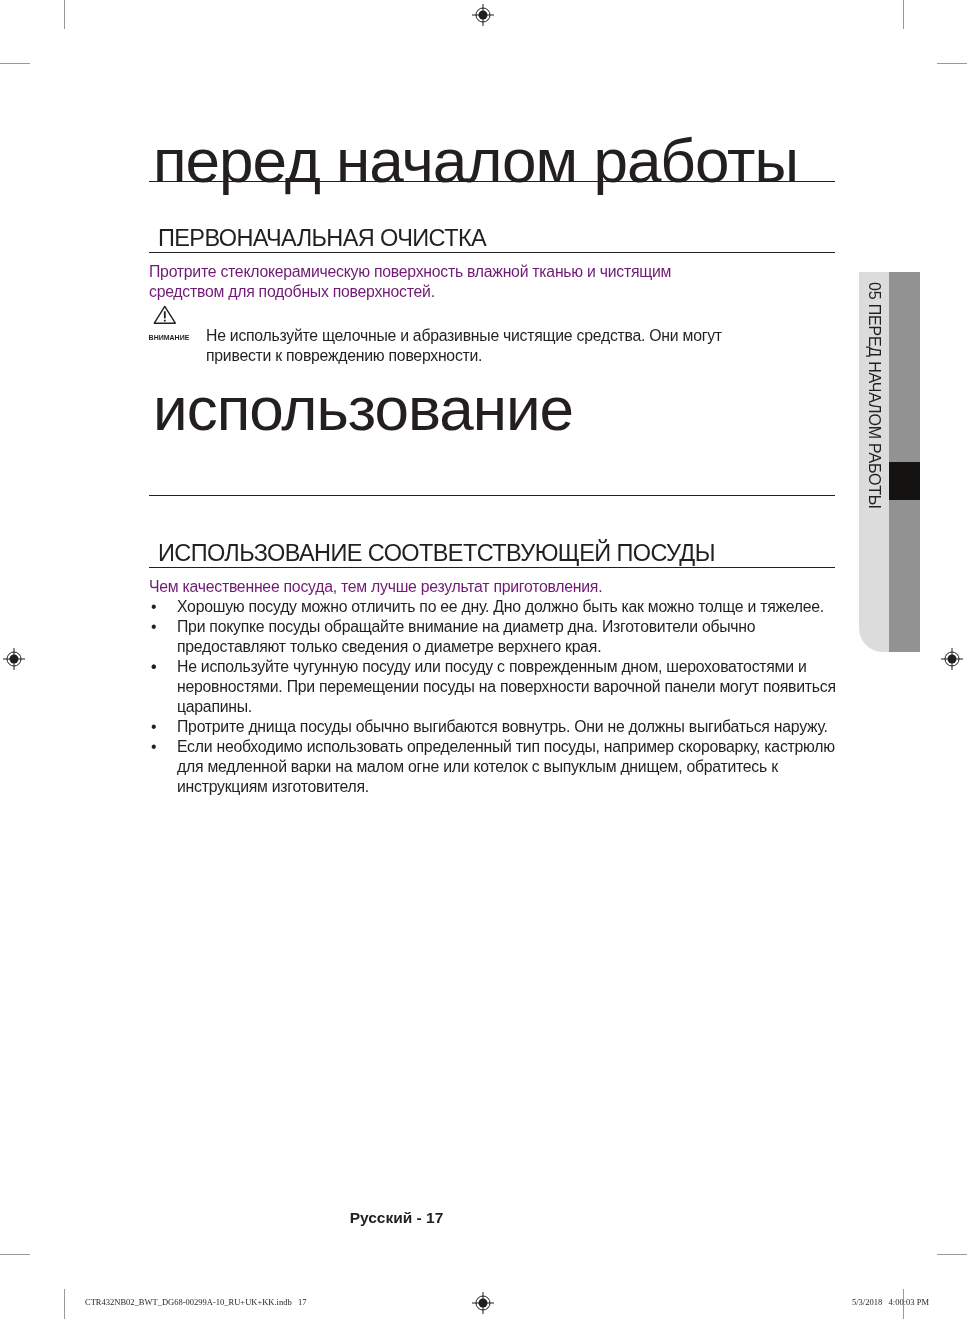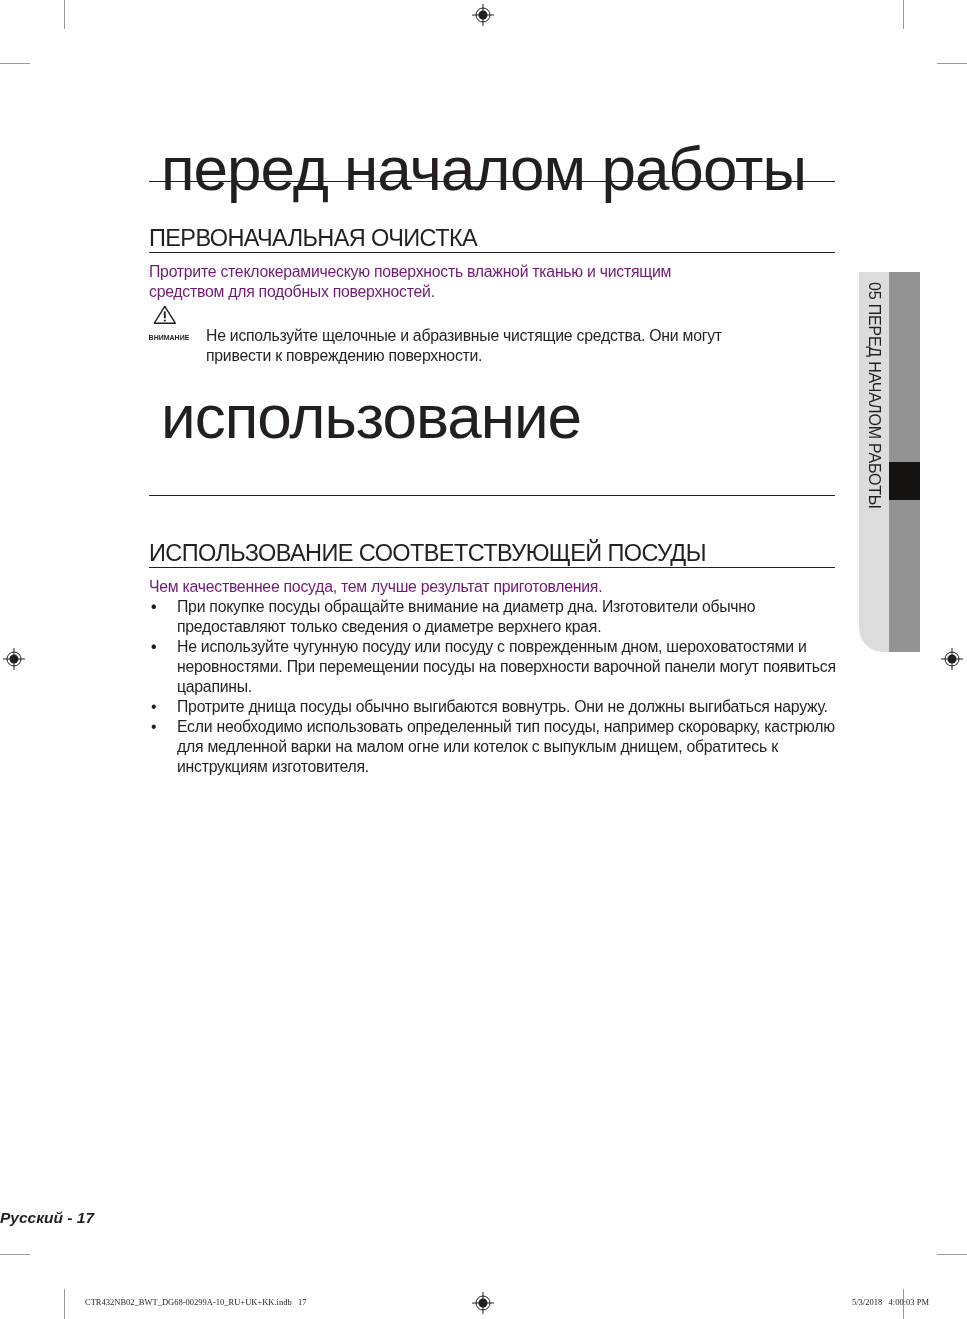--- a/index.html
+++ b/index.html
@@ -9,23 +9,23 @@
   
   .crop { position: absolute; background: #9a9a9a; }
   .crop.v { width: 1px; }
   .crop.h { height: 1px; }
 
   
   .reg { position: absolute; width: 22px; height: 22px; }
 
   
   .big-title { position: absolute; left: 149px; font-weight: normal; color: #231f20;
-               letter-spacing: -1px; margin: 12px; white-space: nowrap; }
+               letter-spacing: -1px; margin: 4px; white-space: nowrap; }
   .rule { position: absolute; left: 149px; width: 686px; height: 1px; background: #231f20; }
-  .sub-title { position: absolute; left: 149px; font-size: 23.5px; margin: 0; font-weight: normal;
+  .sub-title { position: absolute; left: 158px; font-size: 23.5px; margin: 0; font-weight: normal;
                letter-spacing: -0.6px; white-space: nowrap; color: #231f20; }
   .para { position: absolute; left: 149px; width: 690px; font-size: 15.8px; line-height: 20px;
           letter-spacing: -0.25px; margin: 0; color: #701a75; }
 
   .warn-icon { position: absolute; left: 152px; top: 306px; width: 46px; height: 40px; }
   .warn-label { position: absolute; left: 138px; top: 334px; width: 62px; text-align: center;
                 font-size: 7px; font-weight: bold; letter-spacing: 0; }
   .warn-text { position: absolute; left: 206px; top: 302px; font-size: 15.8px; line-height: 20px;
                letter-spacing: -0.25px; width: 640px; margin-top: 24px; }
 
@@ -38,22 +38,22 @@
   .side-tab-light { position: absolute; left: 859px; top: 272px; width: 30px; height: 380px;
                     background: #dcdcdc; border-bottom-left-radius: 24px; }
   .side-tab-dark { position: absolute; left: 889px; top: 272px; width: 31px; height: 380px;
                    background: #929292; }
   .side-tab-black { position: absolute; left: 889px; top: 462px; width: 31px; height: 38px;
                     background: #151312; }
   .side-tab-text { position: absolute; left: 874px; top: 282px; transform-origin: 0 0;
                    transform: rotate(90deg) translateY(-50%); font-size: 16px; white-space: nowrap;
                    letter-spacing: -0.2px; color: #231f20; }
 
-  .page-footer { position: absolute; left: 0; width: 793px; top: 1209px; 
-                 font-weight: bold; font-size: 15.5px; font-style: italic; }
+  .page-footer { position: absolute; left: 0; width: 793px; top: 1209px; text-align: center;
+                 font-weight: bold; font-size: 15.5px; }
   .slug { position: absolute; top: 1297px; font-family: "Liberation Serif", serif; font-size: 8.5px; color: #231f20; }
 </style>
 </head>
 <body>
 
 <div class="crop v" style="left:64px;top:0;height:29px;"></div>
 <div class="crop h" style="left:0;top:63px;width:30px;"></div>
 <div class="crop v" style="left:903px;top:0;height:29px;"></div>
 <div class="crop h" style="left:937px;top:63px;width:30px;"></div>
 <div class="crop h" style="left:0;top:1254px;width:30px;"></div>
@@ -112,21 +112,21 @@
   <span>использование</span><br>
 </h1>
 <div class="rule" style="top:495px;"></div>
 
 <h2 class="sub-title" style="top:539px;line-height:28px;">ИСПОЛЬЗОВАНИЕ СООТВЕТСТВУЮЩЕЙ ПОСУДЫ</h2>
 <div class="rule" style="top:567px;"></div>
 
 <p class="para" style="top:577px;">Чем качественнее посуда, тем лучше результат приготовления.</p>
 
 <ul class="bullets">
-  <li><span class="dot">•</span></li>
+  <li><span class="dot">•</span><span>Хорошую посуду можно отличить по ее дну. Дно должно быть как можно толще и тяжелее.</span></li>
   <li><span class="dot">•</span><span>При покупке посуды обращайте внимание на диаметр дна. Изготовители обычно предоставляют только сведения о диаметре верхнего края.</span></li>
   <li><span class="dot">•</span></li>
   <li><span class="dot">•</span><span>Не используйте чугунную посуду или посуду с поврежденным дном, шероховатостями и неровностями. При перемещении посуды на поверхности варочной панели могут появиться царапины.</span></li>
   <li><span class="dot">•</span><span>Протрите днища посуды обычно выгибаются вовнутрь. Они не должны выгибаться наружу.</span></li>
   <li><span class="dot">•</span><span>Если необходимо использовать определенный тип посуды, например скороварку, кастрюлю для медленной варки на малом огне или котелок с выпуклым днищем, обратитесь к инструкциям изготовителя.</span></li>
 </ul>
 
 <div class="side-tab-light"></div>
 <div class="side-tab-dark"></div>
 <div class="side-tab-black"></div>

